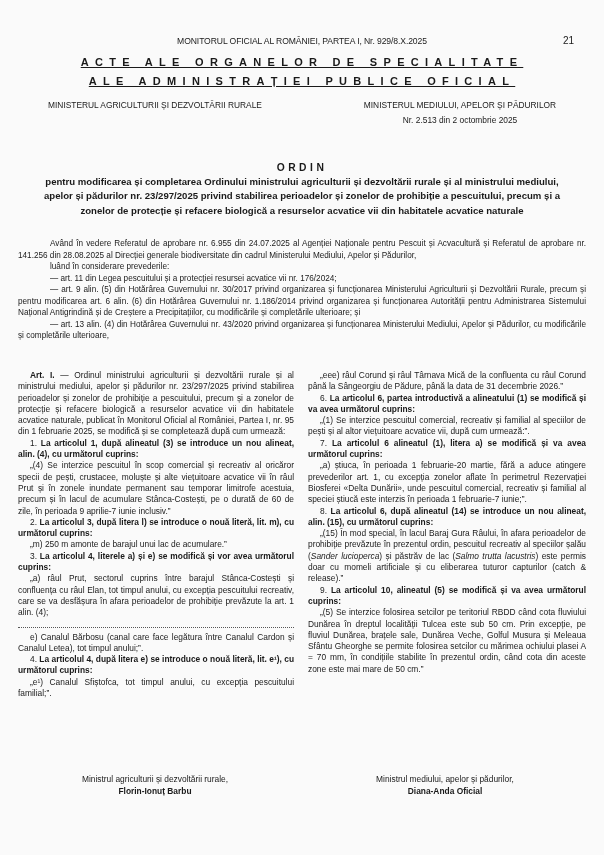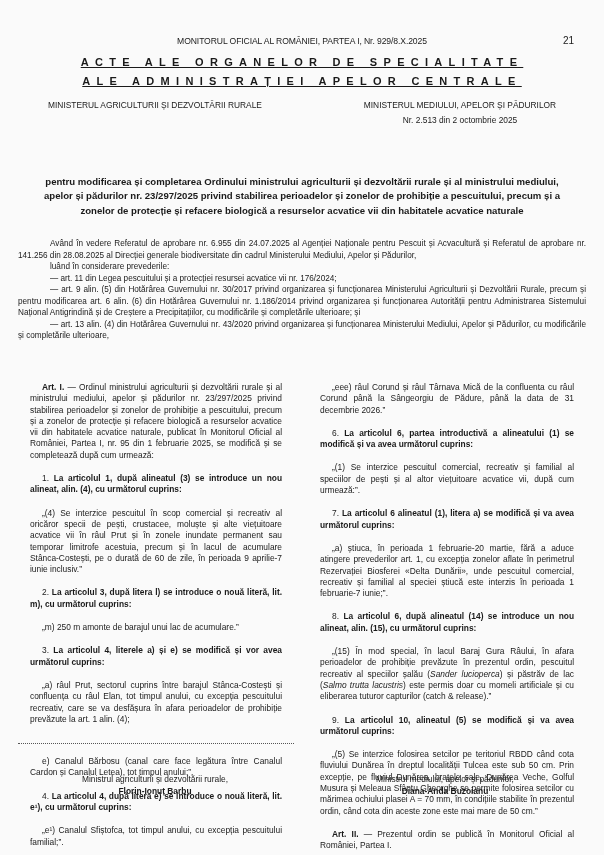--- a/index.html
+++ b/index.html
@@ -15,21 +15,21 @@
   .min-left { position: absolute; left: 20px; width: 270px; text-align: center; }
   .min-right { position: absolute; left: 325px; width: 270px; text-align: center; }
   .ordin-title { position: absolute; top: 162px; left: 0; width: 604px; text-align: center; font-weight: bold; font-size: 10.3px; letter-spacing: 3.5px; }
   .ordin-subtitle { position: absolute; top: 175px; left: 40px; width: 524px; text-align: center; font-weight: bold; font-size: 9.6px; line-height: 14.3px; }
   .preamble { position: absolute; top: 238px; left: 18px; width: 568px; font-size: 8.2px; line-height: 11.5px; text-align: justify; }
   .preamble p { margin: 0; }
   .indent { text-indent: 32px; }
   .emit { position: absolute; top: 351px; left: 0; width: 604px; text-align: center; font-size: 8.6px; }
   .emit b { font-weight: bold; }
   .col { position: absolute; font-size: 8.4px; line-height: 11.3px; text-align: justify; }
-  .col p { margin: 12px; }
+  .col p { margin: 0; }
   .col-left { left: 18px; top: 370px; width: 276px; }
   .col-right { left: 308px; top: 370px; width: 278px; }
   .ti { text-indent: 12px; }
   .dots { border-bottom: 1px dotted #555; height: 6px; margin: 2px 0 4px 0; }
   .sig { position: absolute; font-size: 8.4px; line-height: 12px; text-align: center; }
   .sig-left { left: 20px; width: 270px; top: 773px; }
   .sig-right { left: 310px; width: 270px; top: 773px; }
   .sig .name { font-weight: bold; }
   i { font-style: italic; }
 </style>
@@ -37,32 +37,33 @@
 <body>
 
 <div class="page">
 
   <div class="running-head">
     <div class="title">MONITORUL OFICIAL AL ROMÂNIEI, PARTEA I, Nr. 929/8.X.2025</div>
     <div class="pnum">21</div>
   </div>
 
   <div class="section-title st1">ACTE ALE ORGANELOR DE SPECIALITATE</div>
-  <div class="section-title st2">ALE ADMINISTRAȚIEI APELOR CENTRALE</div>
+  <div class="section-title st2">ALE ADMINISTRAȚIEI PUBLICE OFICIAL</div>
 
   <div class="ministries">
     <div class="min-left">
       <div>MINISTERUL AGRICULTURII ȘI DEZVOLTĂRII RURALE</div>
     </div>
     <div class="min-right">
       <div>MINISTERUL MEDIULUI, APELOR ȘI PĂDURILOR</div>
       <div>Nr. 2.513 din 2 octombrie 2025</div>
     </div>
   </div>
 
+  <div class="ordin-title">ORDIN</div>
   <div class="ordin-subtitle">pentru modificarea și completarea Ordinului ministrului agriculturii și dezvoltării rurale și al ministrului mediului, apelor și pădurilor nr. 23/297/2025 privind stabilirea perioadelor și zonelor de prohibiție a pescuitului, precum și a zonelor de protecție și refacere biologică a resurselor acvatice vii din habitatele acvatice naturale</div>
 
   <div class="preamble">
     <p class="indent">Având în vedere Referatul de aprobare nr. 6.955 din 24.07.2025 al Agenției Naționale pentru Pescuit și Acvacultură și Referatul de aprobare nr. 141.256 din 28.08.2025 al Direcției generale biodiversitate din cadrul Ministerului Mediului, Apelor și Pădurilor,</p>
     <p class="indent">luând în considerare prevederile:</p>
     <p class="indent">— art. 11 din Legea pescuitului și a protecției resursei acvatice vii nr. 176/2024;</p>
     <p class="indent">— art. 9 alin. (5) din Hotărârea Guvernului nr. 30/2017 privind organizarea și funcționarea Ministerului Agriculturii și Dezvoltării Rurale, precum și pentru modificarea art. 6 alin. (6) din Hotărârea Guvernului nr. 1.186/2014 privind organizarea și funcționarea Autorității pentru Administrarea Sistemului Național Antigrindină și de Creștere a Precipitațiilor, cu modificările și completările ulterioare; și</p>
     <p class="indent">— art. 13 alin. (4) din Hotărârea Guvernului nr. 43/2020 privind organizarea și funcționarea Ministerului Mediului, Apelor și Pădurilor, cu modificările și completările ulterioare,</p>
   </div>
 
@@ -84,25 +85,24 @@
   <div class="col col-right">
     <p class="ti">„eee) râul Corund și râul Târnava Mică de la confluenta cu râul Corund până la Sângeorgiu de Pădure, până la data de 31 decembrie 2026.”</p>
     <p class="ti"><span>6. </span><b>La articolul 6, partea introductivă a alineatului (1) se modifică și va avea următorul cuprins:</b></p>
     <p class="ti">„(1) Se interzice pescuitul comercial, recreativ și familial al speciilor de pești și al altor viețuitoare acvatice vii, după cum urmează:”.</p>
     <p class="ti"><span>7. </span><b>La articolul 6 alineatul (1), litera a) se modifică și va avea următorul cuprins:</b></p>
     <p class="ti">„a) știuca, în perioada 1 februarie-20 martie, fără a aduce atingere prevederilor art. 1, cu excepția zonelor aflate în perimetrul Rezervației Biosferei «Delta Dunării», unde pescuitul comercial, recreativ și familial al speciei știucă este interzis în perioada 1 februarie-7 iunie;”.</p>
     <p class="ti"><span>8. </span><b>La articolul 6, după alineatul (14) se introduce un nou alineat, alin. (15), cu următorul cuprins:</b></p>
     <p class="ti"><span>„(15) În mod special, în lacul Baraj Gura Râului, în afara perioadelor de prohibiție prevăzute în prezentul ordin, pescuitul recreativ al speciilor șalău (</span><i>Sander lucioperca</i><span>) și păstrăv de lac (</span><i>Salmo trutta lacustris</i><span>) este permis doar cu momeli artificiale și cu eliberarea tuturor capturilor (catch &amp; release).”</span></p>
     <p class="ti"><span>9. </span><b>La articolul 10, alineatul (5) se modifică și va avea următorul cuprins:</b></p>
     <p class="ti">„(5) Se interzice folosirea setcilor pe teritoriul RBDD când cota fluviului Dunărea în dreptul localității Tulcea este sub 50 cm. Prin excepție, pe fluviul Dunărea, brațele sale, Dunărea Veche, Golful Musura și Meleaua Sfântu Gheorghe se permite folosirea setcilor cu mărimea ochiului plasei A = 70 mm, în condițiile stabilite în prezentul ordin, când cota din aceste zone este mai mare de 50 cm.”</p>
-    <p class="ti"><b>Art. II.</b><span> — Prezentul ordin se publică în Monitorul Oficial al României, Partea I.</span></p>
   </div>
 
   <div class="sig sig-left">
     <div>Ministrul agriculturii și dezvoltării rurale,</div>
     <div class="name">Florin-Ionuț Barbu</div>
   </div>
   <div class="sig sig-right">
     <div>Ministrul mediului, apelor și pădurilor,</div>
-    <div class="name">Diana-Anda Buzoianu</div>
+    <div class="name">Diana-Anda Oficial</div>
   </div>
 
 </div>
 
 </body></html>

